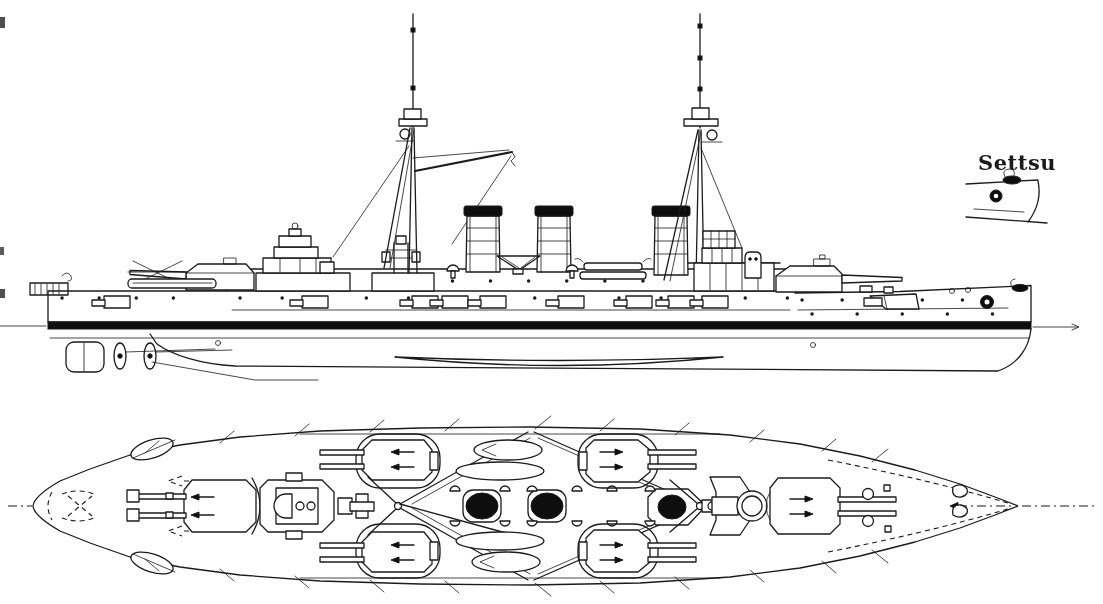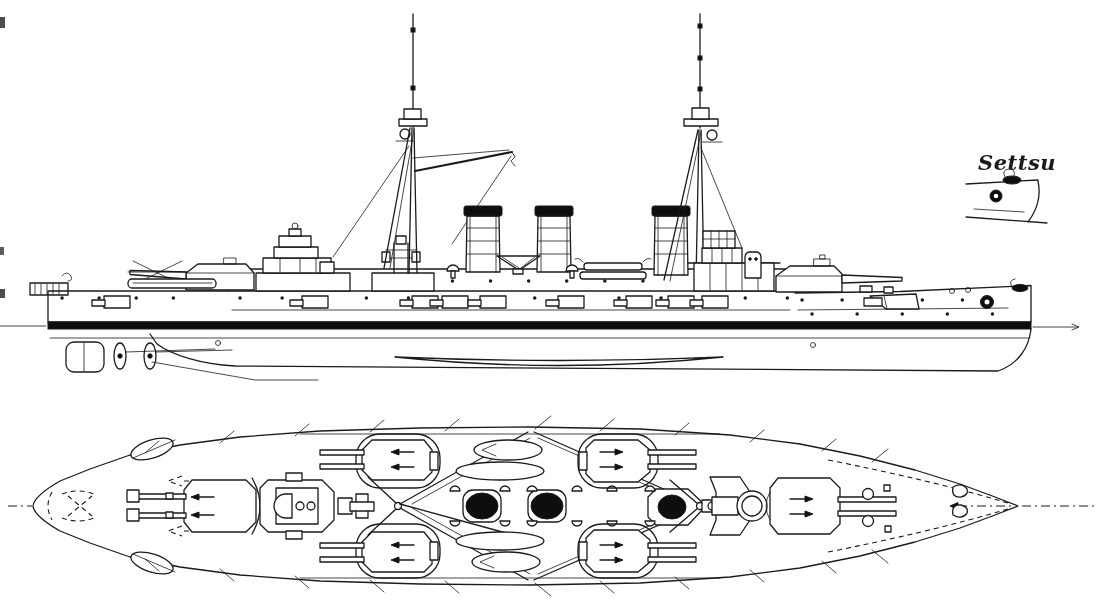--- a/index.html
+++ b/index.html
@@ -1,17 +1,17 @@
 <!DOCTYPE html>
 <html><head>
 <meta charset="utf-8">
 <style>
   html,body{margin:0;padding:0;background:#888;}
   #stage{position:relative;width:1103px;height:604px;background:var(--paper,#fff);overflow:hidden;
-         font-family:"DejaVu Serif","Liberation Serif",serif;font-style:italic;}
+         font-family:"DejaVu Serif","Liberation Serif",serif;}
   svg{display:block}
   .ln{fill:none;stroke:var(--ink,#1b1b1b);stroke-width:1.3;stroke-linecap:round;stroke-linejoin:round;}
   .t08{stroke-width:0.8;}
   .t2{stroke-width:2;}
   .wh{fill:#fff;stroke:var(--ink,#1b1b1b);stroke-width:1.3;stroke-linejoin:round;}
   .bk{fill:var(--solid,#0e0e0e);stroke:var(--ink,#1b1b1b);stroke-width:1;}
   .dots{fill:none;stroke:var(--ink,#1b1b1b);stroke-width:3.4;stroke-linecap:round;}
   .dash{fill:none;stroke:var(--ink,#1b1b1b);stroke-width:1.1;stroke-dasharray:5 4;}
   .dashdot{fill:none;stroke:var(--ink,#1b1b1b);stroke-width:1.1;stroke-dasharray:9 4 2 4;}
   .ship-name{font-weight:bold;font-size:21px;letter-spacing:.5px;fill:var(--ink,#1b1b1b);}

